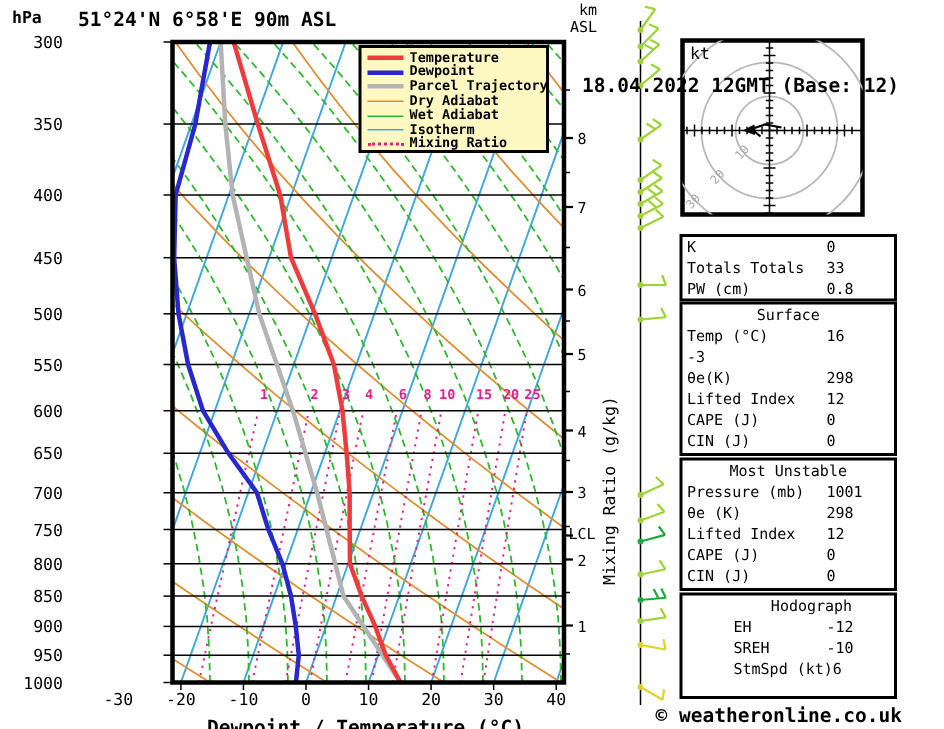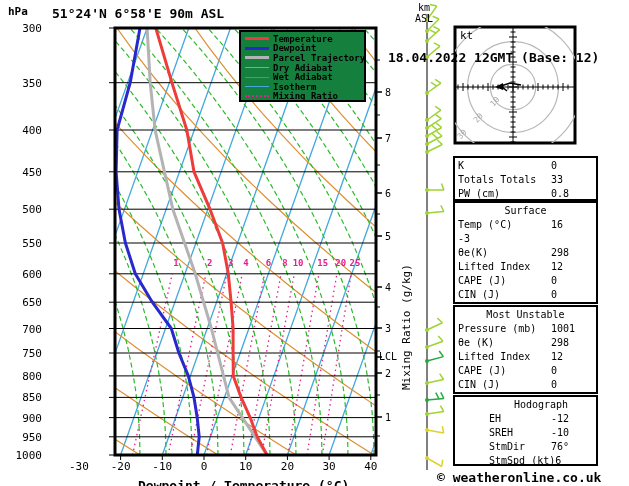--- a/index.html
+++ b/index.html
@@ -4,21 +4,21 @@
 <style>
   html,body{margin:0;padding:0;background:#fff;}
   #stage{position:relative;width:629px;height:486px;background:#fff;overflow:hidden;
          font-family:"DejaVu Sans Mono",monospace;color:#000;}
   #stage *{box-sizing:border-box;}
   .abs{position:absolute;}
   .ttl{font-weight:bold;font-size:13px;white-space:nowrap;letter-spacing:0px;text-align:center;}
   #chart-svg{position:absolute;left:0;top:0;}
   svg text{font-family:"DejaVu Sans Mono",monospace;}
   .legend{position:absolute;left:239px;top:30px;width:127px;height:72px;
-          border:2px solid #000;background:#15803d;padding:2px 0 0 4px;z-index:5;}
+          border:2px solid #000;background:#fef9c3;padding:2px 0 0 4px;z-index:5;}
   .legend .li{display:flex;align-items:center;height:9.6px;}
   .legend .chip{width:24px;margin-right:4px;flex:0 0 24px;}
   .legend .lt{font-size:9px;font-weight:bold;white-space:nowrap;}
   .tbox{position:absolute;left:453px;width:145px;border:2px solid #000;background:#fff;
         font-size:10px;padding:1px 3px;}
   .trow{display:flex;height:14px;line-height:14px;white-space:nowrap;}
   .trow .lab{flex:1;}
   .trow .val{flex:0 0 42px;text-align:left;}
   .ttitle{text-align:center;height:14px;line-height:14px;font-size:10px;}
   .vlabel{writing-mode:vertical-rl;transform:rotate(180deg);font-size:11px;white-space:nowrap;}
@@ -340,21 +340,21 @@
         </g>
       </g>
     </svg>
 
   <div class="abs" style="left:8px;top:5px;font-size:11px;font-weight:bold;">hPa</div>
 
   <div class="abs ttl" style="left:52px;top:6px;">51°24'N 6°58'E 90m ASL</div>
 
   <div class="abs ttl" style="left:388px;top:6px;margin-top:44px;">18.04.2022 12GMT (Base: 12)</div>
 
-  <div class="abs" style="left:370px;top:2px;width:28px;text-align:center;font-size:10px;line-height:11px;margin-left:40px;">
+  <div class="abs" style="left:370px;top:2px;width:28px;text-align:right;font-size:10px;line-height:11px;">
     <div>km</div>
     <div>ASL</div>
   </div>
 
   <div class="abs vlabel" style="left:400px;top:228px;height:162px;">Mixing Ratio (g/kg)</div>
 
   <div class="abs" style="left:379px;top:351px;font-size:10px;">LCL</div>
 
   <div class="abs ttl" style="left:138px;top:466px;margin-top:12px;">Dewpoint / Temperature (°C)</div>
 
@@ -461,23 +461,19 @@
         <div class="ttitle">Hodograph</div>
         <div class="trow">
           <span class="lab">EH</span>
           <span class="val">-12</span>
         </div>
         <div class="trow">
           <span class="lab">SREH</span>
           <span class="val">-10</span>
         </div>
         <div class="trow">
-          <span class="lab">StmDir</span>
-          <span class="val">76°</span>
-        </div>
-        <div class="trow">
           <span class="lab">StmSpd (kt)</span>
           <span class="val">6</span>
         </div>
       </div>
     </div>
 
 </div>
 
 </body></html>

